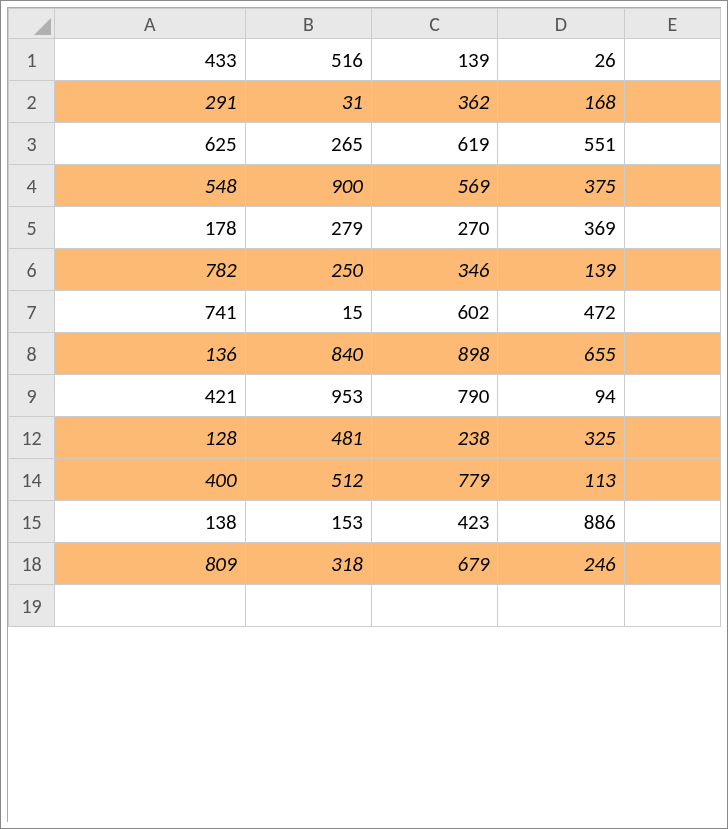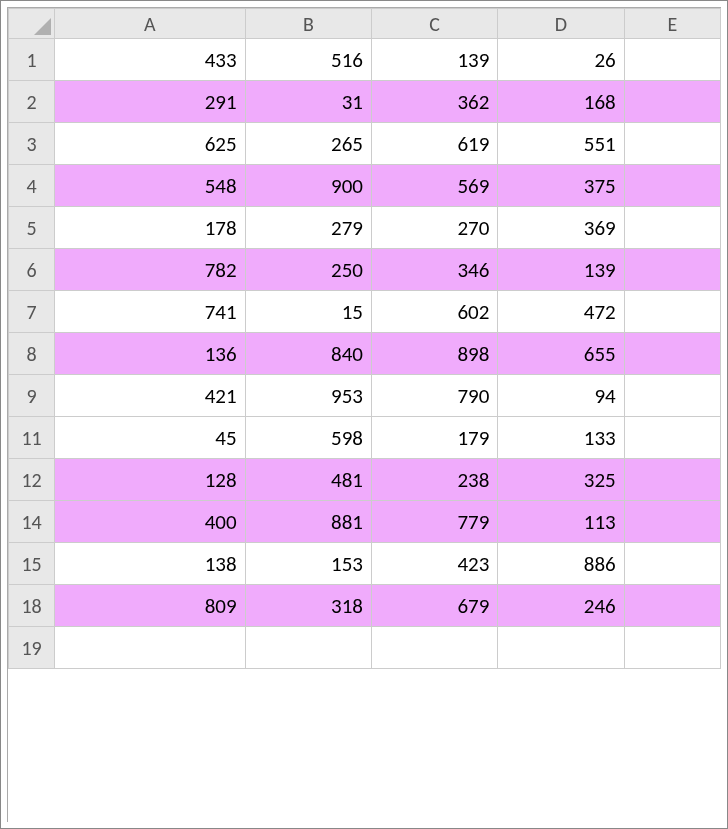--- a/index.html
+++ b/index.html
@@ -67,21 +67,22 @@
     padding: 0;
     font-size: 20px;
     user-select: none;
   }
   td.cell {
     text-align: right;
     color: #000;
     background: #fff;
   }
   tr.band td.cell {
-    background: #f0abfc;
+    background: #fdba74;
+    font-style: italic;
   }
   col.rowcol { width: 46px; }
   col.acol   { width: 190px; }
   col.bcol   { width: 126px; }
   col.ccol   { width: 126px; }
   col.dcol   { width: 126px; }
   col.ecol   { width: 96px; }
   thead th { height: 30px; font-size: 20px; }
 </style>
 </head>
@@ -176,40 +177,32 @@
             <td class="cell"></td>
           </tr>
           <tr>
             <td class="rowhdr">9</td>
             <td class="cell">421</td>
             <td class="cell">953</td>
             <td class="cell">790</td>
             <td class="cell">94</td>
             <td class="cell"></td>
           </tr>
-          <tr>
-            <td class="rowhdr">11</td>
-            <td class="cell">45</td>
-            <td class="cell">598</td>
-            <td class="cell">179</td>
-            <td class="cell">133</td>
-            <td class="cell"></td>
-          </tr>
           <tr class="band">
             <td class="rowhdr">12</td>
             <td class="cell">128</td>
             <td class="cell">481</td>
             <td class="cell">238</td>
             <td class="cell">325</td>
             <td class="cell"></td>
           </tr>
           <tr class="band">
             <td class="rowhdr">14</td>
             <td class="cell">400</td>
-            <td class="cell">881</td>
+            <td class="cell">512</td>
             <td class="cell">779</td>
             <td class="cell">113</td>
             <td class="cell"></td>
           </tr>
           <tr>
             <td class="rowhdr">15</td>
             <td class="cell">138</td>
             <td class="cell">153</td>
             <td class="cell">423</td>
             <td class="cell">886</td>

